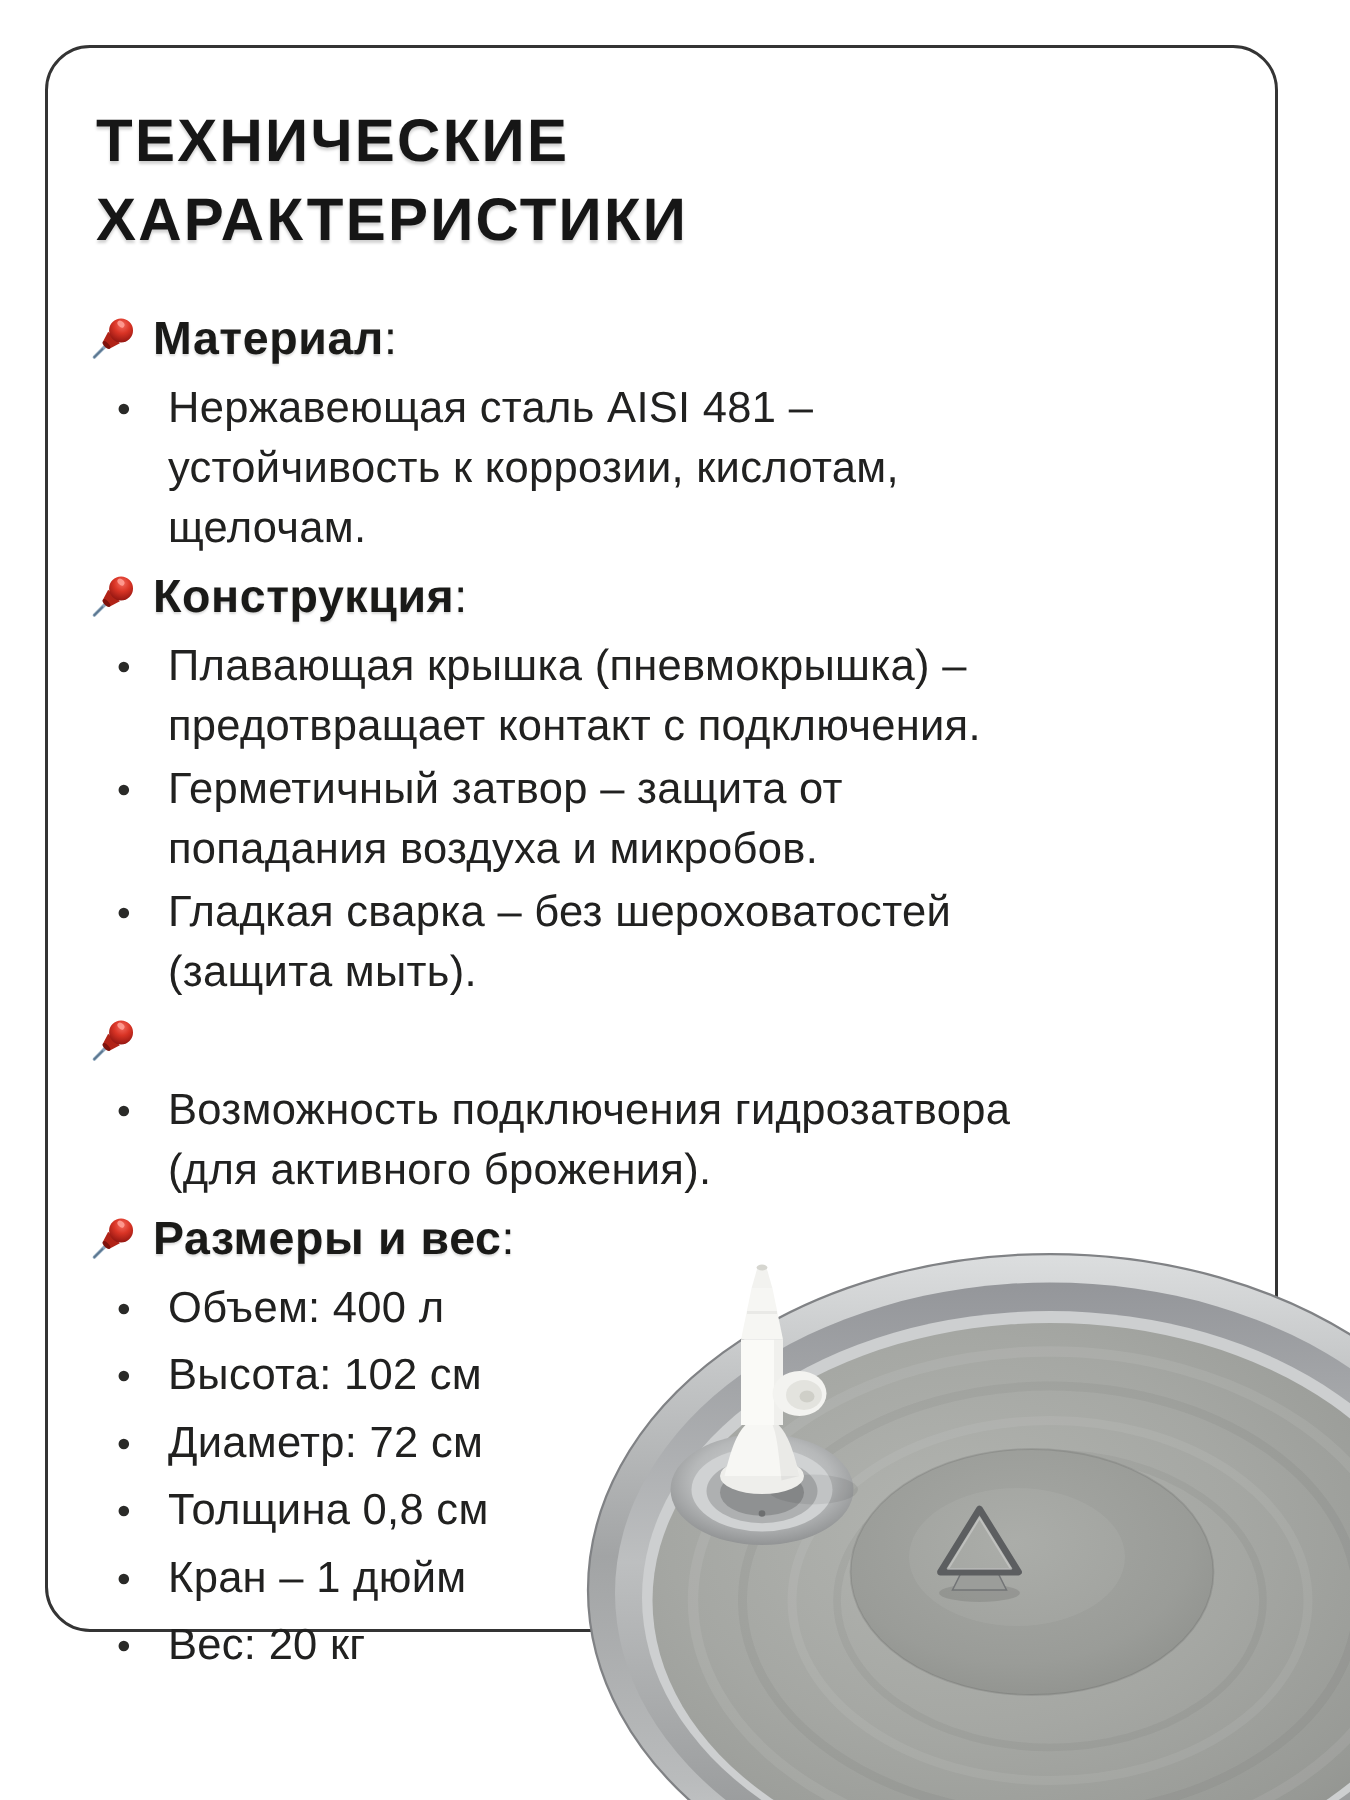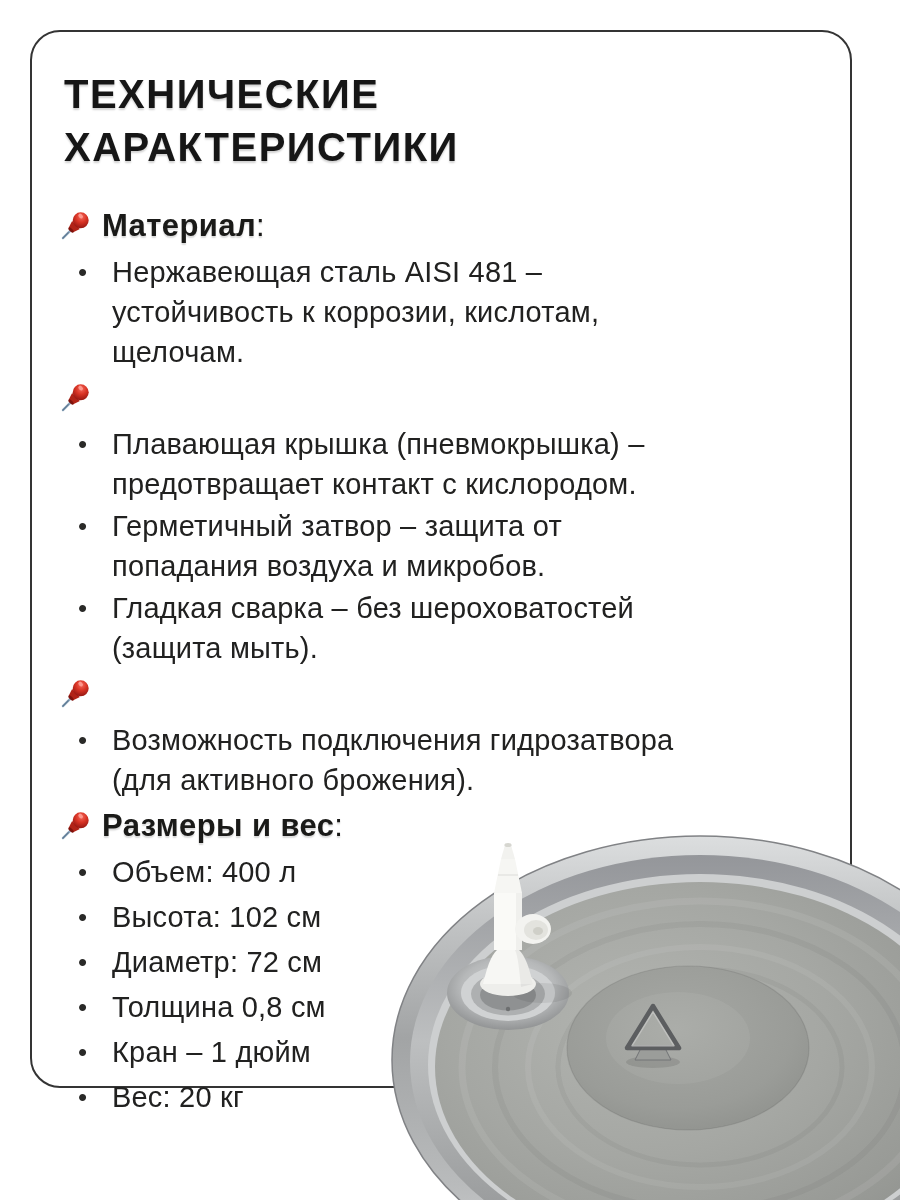--- a/index.html
+++ b/index.html
@@ -88,25 +88,26 @@
 устойчивость к коррозии, кислотам,
 щелочам.</span>
     </div>
   </div>
 
   <div class="section">
     <div class="heading-row">
       <svg class="pin">
           <use href="#pushpin"></use>
         </svg>
+      <span class="h-text"><b>Конструкция</b><span class="h-colon">:</span></span>
     </div>
     <div class="bullet">
       <span class="dot">•</span>
       <span class="b-text">Плавающая крышка (пневмокрышка) –
-предотвращает контакт с кислородом.</span>
+предотвращает контакт с подключения.</span>
     </div>
     <div class="bullet">
       <span class="dot">•</span>
       <span class="b-text">Герметичный затвор – защита от
 попадания воздуха и микробов.</span>
     </div>
     <div class="bullet">
       <span class="dot">•</span>
       <span class="b-text">Гладкая сварка – без шероховатостей
 (защита мыть).</span>

